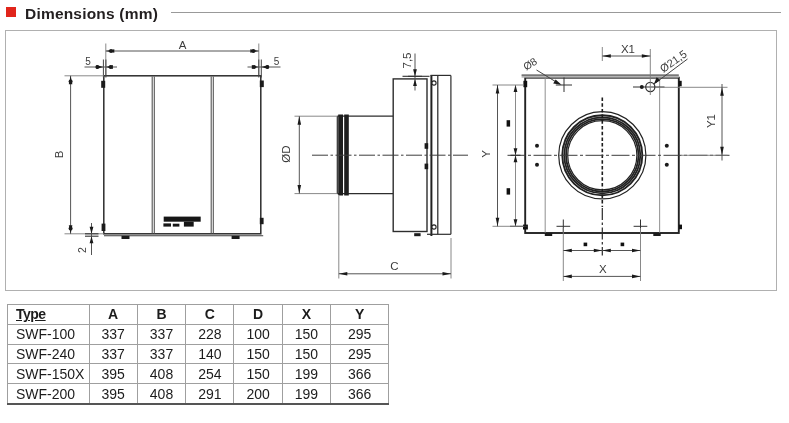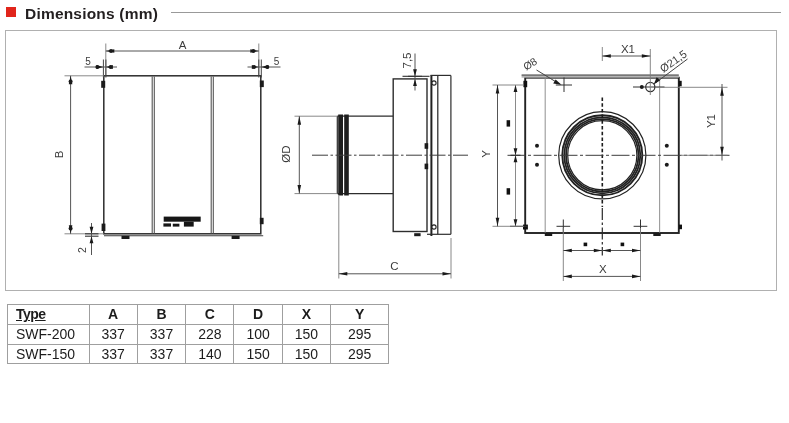--- a/index.html
+++ b/index.html
@@ -319,32 +319,50 @@
         <tr>
           <th class="c0">Type</th>
           <th class="cn">A</th>
           <th class="cn">B</th>
           <th class="cn">C</th>
           <th class="cn">D</th>
           <th class="cn">X</th>
           <th class="cy">Y</th>
         </tr>
     <tr>
-          <td class="c0">SWF-200</td>
+          <td class="c0">SWF-100</td>
           <td>337</td>
           <td>337</td>
           <td>228</td>
           <td>100</td>
           <td>150</td>
           <td>295</td>
         </tr>
     <tr>
-          <td class="c0">SWF-150</td>
+          <td class="c0">SWF-240</td>
           <td>337</td>
           <td>337</td>
           <td>140</td>
           <td>150</td>
           <td>150</td>
           <td>295</td>
         </tr>
+    <tr>
+          <td class="c0">SWF-150X</td>
+          <td>395</td>
+          <td>408</td>
+          <td>254</td>
+          <td>150</td>
+          <td>199</td>
+          <td>366</td>
+        </tr>
+    <tr class="last">
+          <td class="c0">SWF-200</td>
+          <td>395</td>
+          <td>408</td>
+          <td>291</td>
+          <td>200</td>
+          <td>199</td>
+          <td>366</td>
+        </tr>
   </tbody>
     </table>
 </div>
 
 </body></html>

